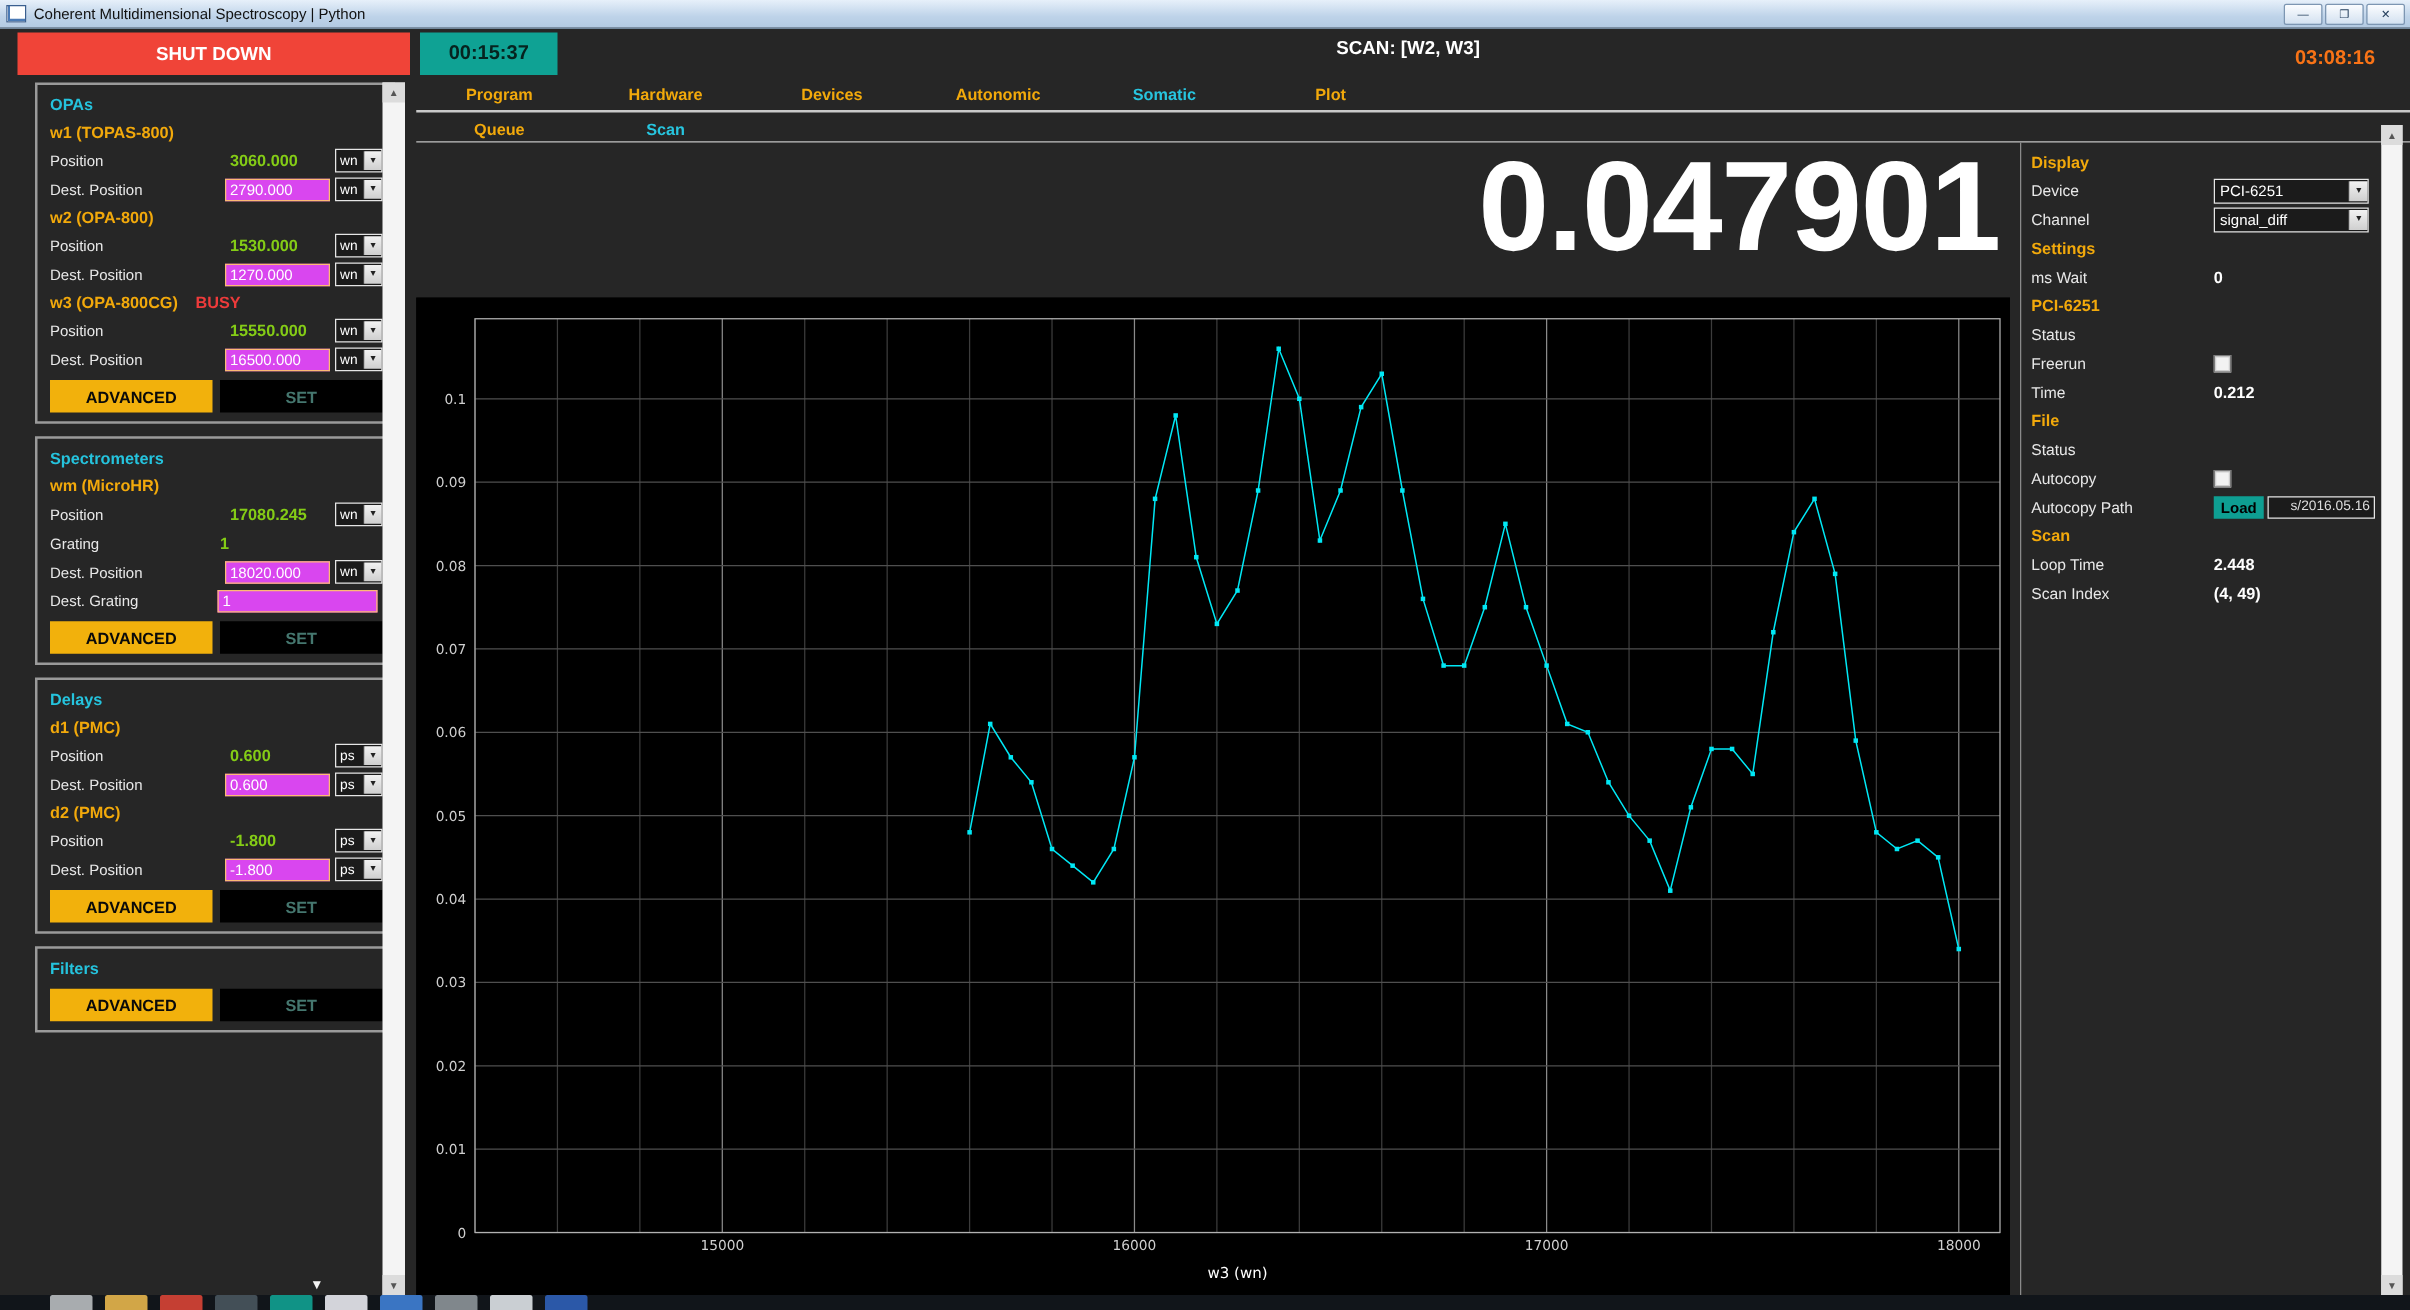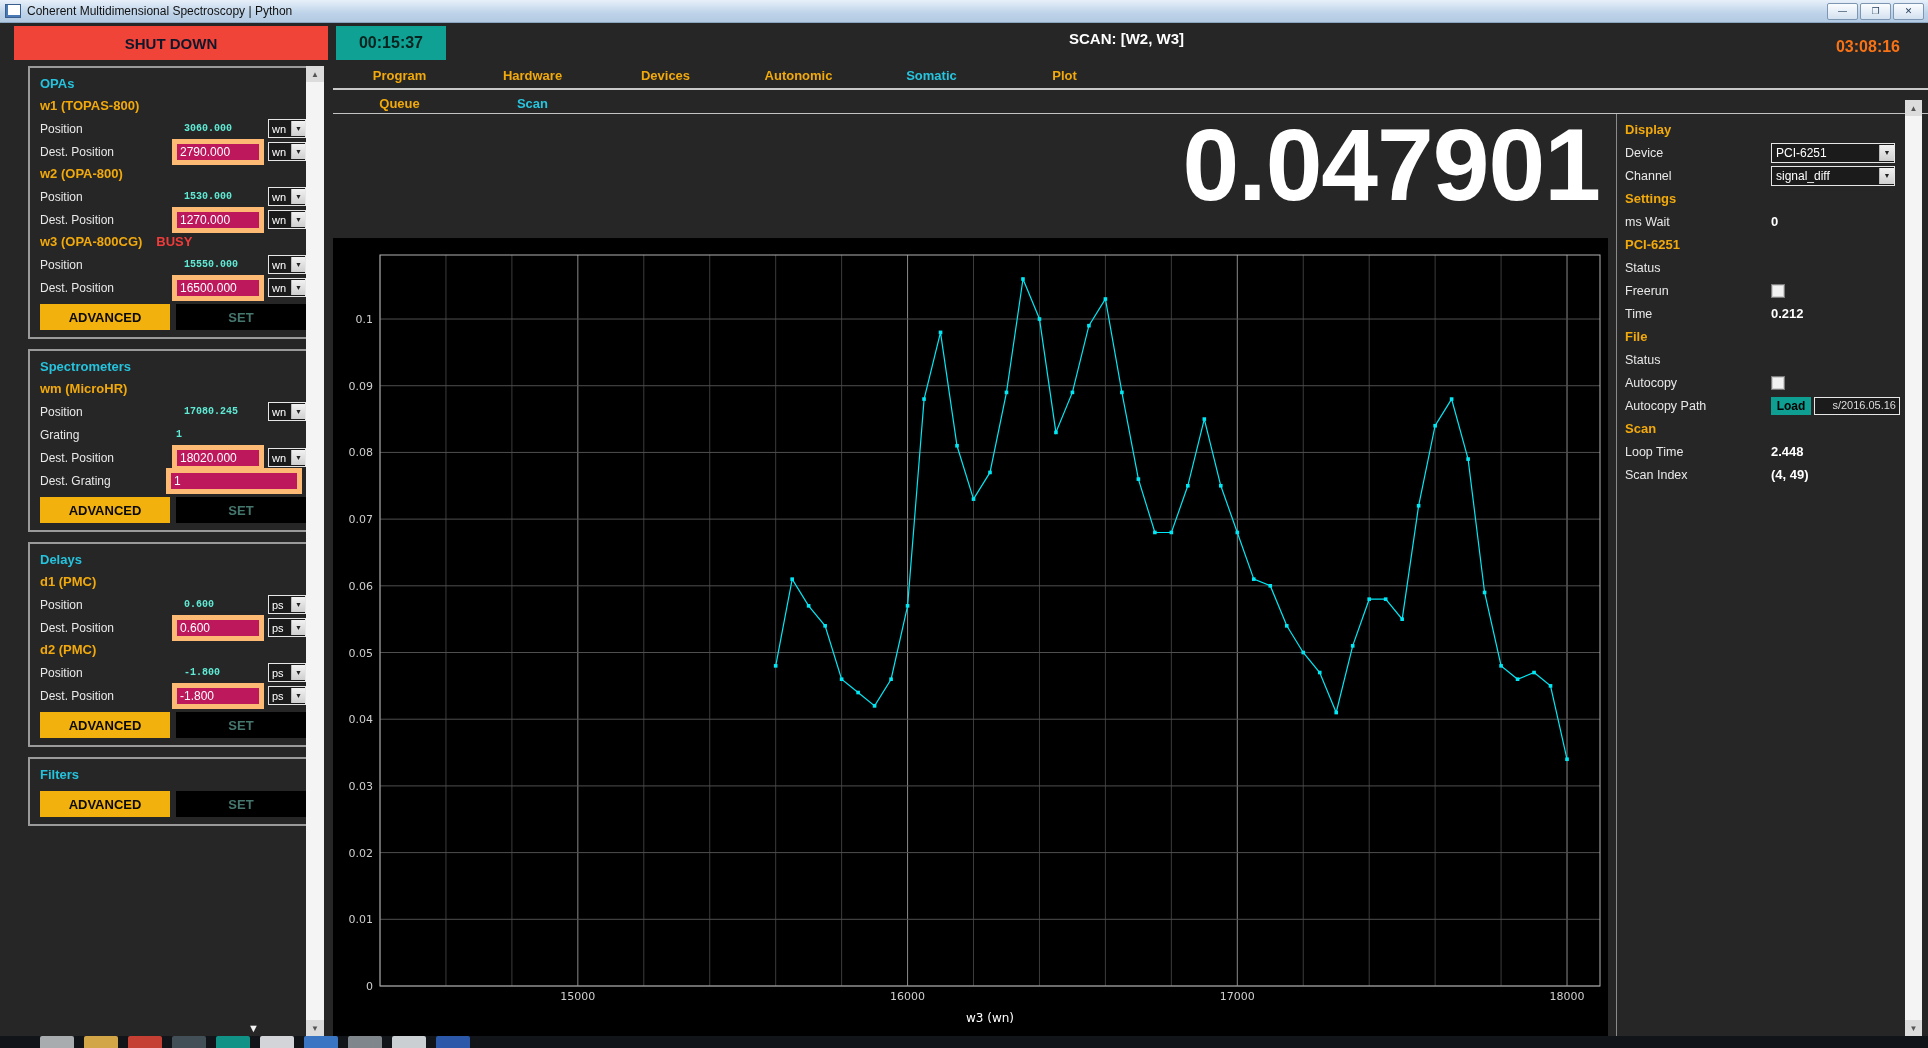--- a/index.html
+++ b/index.html
@@ -12,21 +12,21 @@
     display:flex;align-items:center;color:#111;font-size:12px;}
   .titlebar .app-ico{width:14px;height:12px;margin:0 6px 0 5px;background:#fff;
     border:1px solid #3a5f8f;box-shadow:inset 2px -2px 0 #4a7ab5;}
   .winbtns{position:absolute;right:4px;top:3px;display:flex;gap:2px;}
   .winbtn{width:29px;height:15px;border:1px solid #7d96b2;border-radius:2px;
     background:linear-gradient(#fbfdff,#d3e1f0);display:flex;align-items:center;justify-content:center;
     font-size:9px;color:#27415e;line-height:1;}
 
   
   .shutdown{position:absolute;left:14px;top:26px;width:314px;height:34px;background:#f04438;
-    color:#0f172a;font-weight:bold;font-size:15px;display:flex;align-items:center;justify-content:center;}
+    color:#ffffff;font-weight:bold;font-size:15px;display:flex;align-items:center;justify-content:center;}
   .timerbox{position:absolute;left:336px;top:26px;width:110px;height:34px;background:#0fa294;
     color:#06231f;font-weight:bold;font-size:16px;display:flex;align-items:center;justify-content:center;}
   .scanlabel{position:absolute;left:333px;top:30px;width:1587px;text-align:center;
     color:#fff;font-weight:bold;font-size:15px;}
   .clock{position:absolute;right:28px;top:38px;color:#f97316;font-weight:bold;font-size:16px;}
 
   
   .tabrow{position:absolute;left:333px;top:64px;width:1595px;height:24px;display:flex;align-items:flex-end;}
   .tab{width:133px;text-align:center;font-weight:bold;font-size:13px;color:#f2a90b;line-height:24px;cursor:default;}
   .tab.sel{color:#27c5df;}
@@ -35,22 +35,22 @@
   .subtabline{position:absolute;left:333px;top:113px;width:1595px;height:1px;background:#c3c3c3;}
 
   
   .sidebar{position:absolute;left:28px;top:66px;width:288px;}
   .gbox{border:2px solid #9a9a9a;margin-bottom:10px;padding:5px 8px 7px 10px;background:#262626;}
   .ghead{color:#25c3dd;font-weight:bold;font-size:13px;height:22px;line-height:22px;}
   .dname{color:#f2a90b;font-weight:bold;font-size:13px;height:22px;line-height:22px;}
   .dname .busy{color:#ee3b3b;margin-left:14px;}
   .srow{display:flex;align-items:center;height:23px;}
   .srow .lbl{flex:1;color:#e8e8e8;font-size:12px;}
-  .srow .val{width:84px;color:#5eead4;font-weight:bold;font-size:10px;white-space:nowrap;overflow:hidden;font-family:Liberation Mono, monospace;}
-  .srow input.field{width:76px;height:14px;background:#be185d;border:5px solid #fdba74;color:#fff;
+  .srow .val{width:84px;color:#84cc16;font-weight:bold;font-size:13px;white-space:nowrap;overflow:hidden;}
+  .srow input.field{width:76px;height:14px;background:#d946ef;border:1px solid #fdba74;color:#fff;
     font-family:"Liberation Sans",sans-serif;font-size:12px;padding:1px 3px;margin-right:4px;}
   .srow input.wide{width:120px;}
   .dd{display:inline-flex;align-items:center;height:17px;border:1px solid #e6e6e6;background:#1b1b1b;}
   .dd .dd-t{color:#fff;font-size:11px;padding:0 3px;min-width:16px;}
   .dd .dd-b{width:13px;height:15px;background:linear-gradient(#f2f2f2,#cfcfcf);border-left:1px solid #bbb;
     color:#222;font-size:7px;display:flex;align-items:center;justify-content:center;}
   .btnrow{display:flex;gap:6px;margin-top:5px;}
   .btn{flex:1;height:26px;display:flex;align-items:center;justify-content:center;
     font-weight:bold;font-size:13px;}
   .btn.adv{background:#f2b10c;color:#0a0a0a;}

